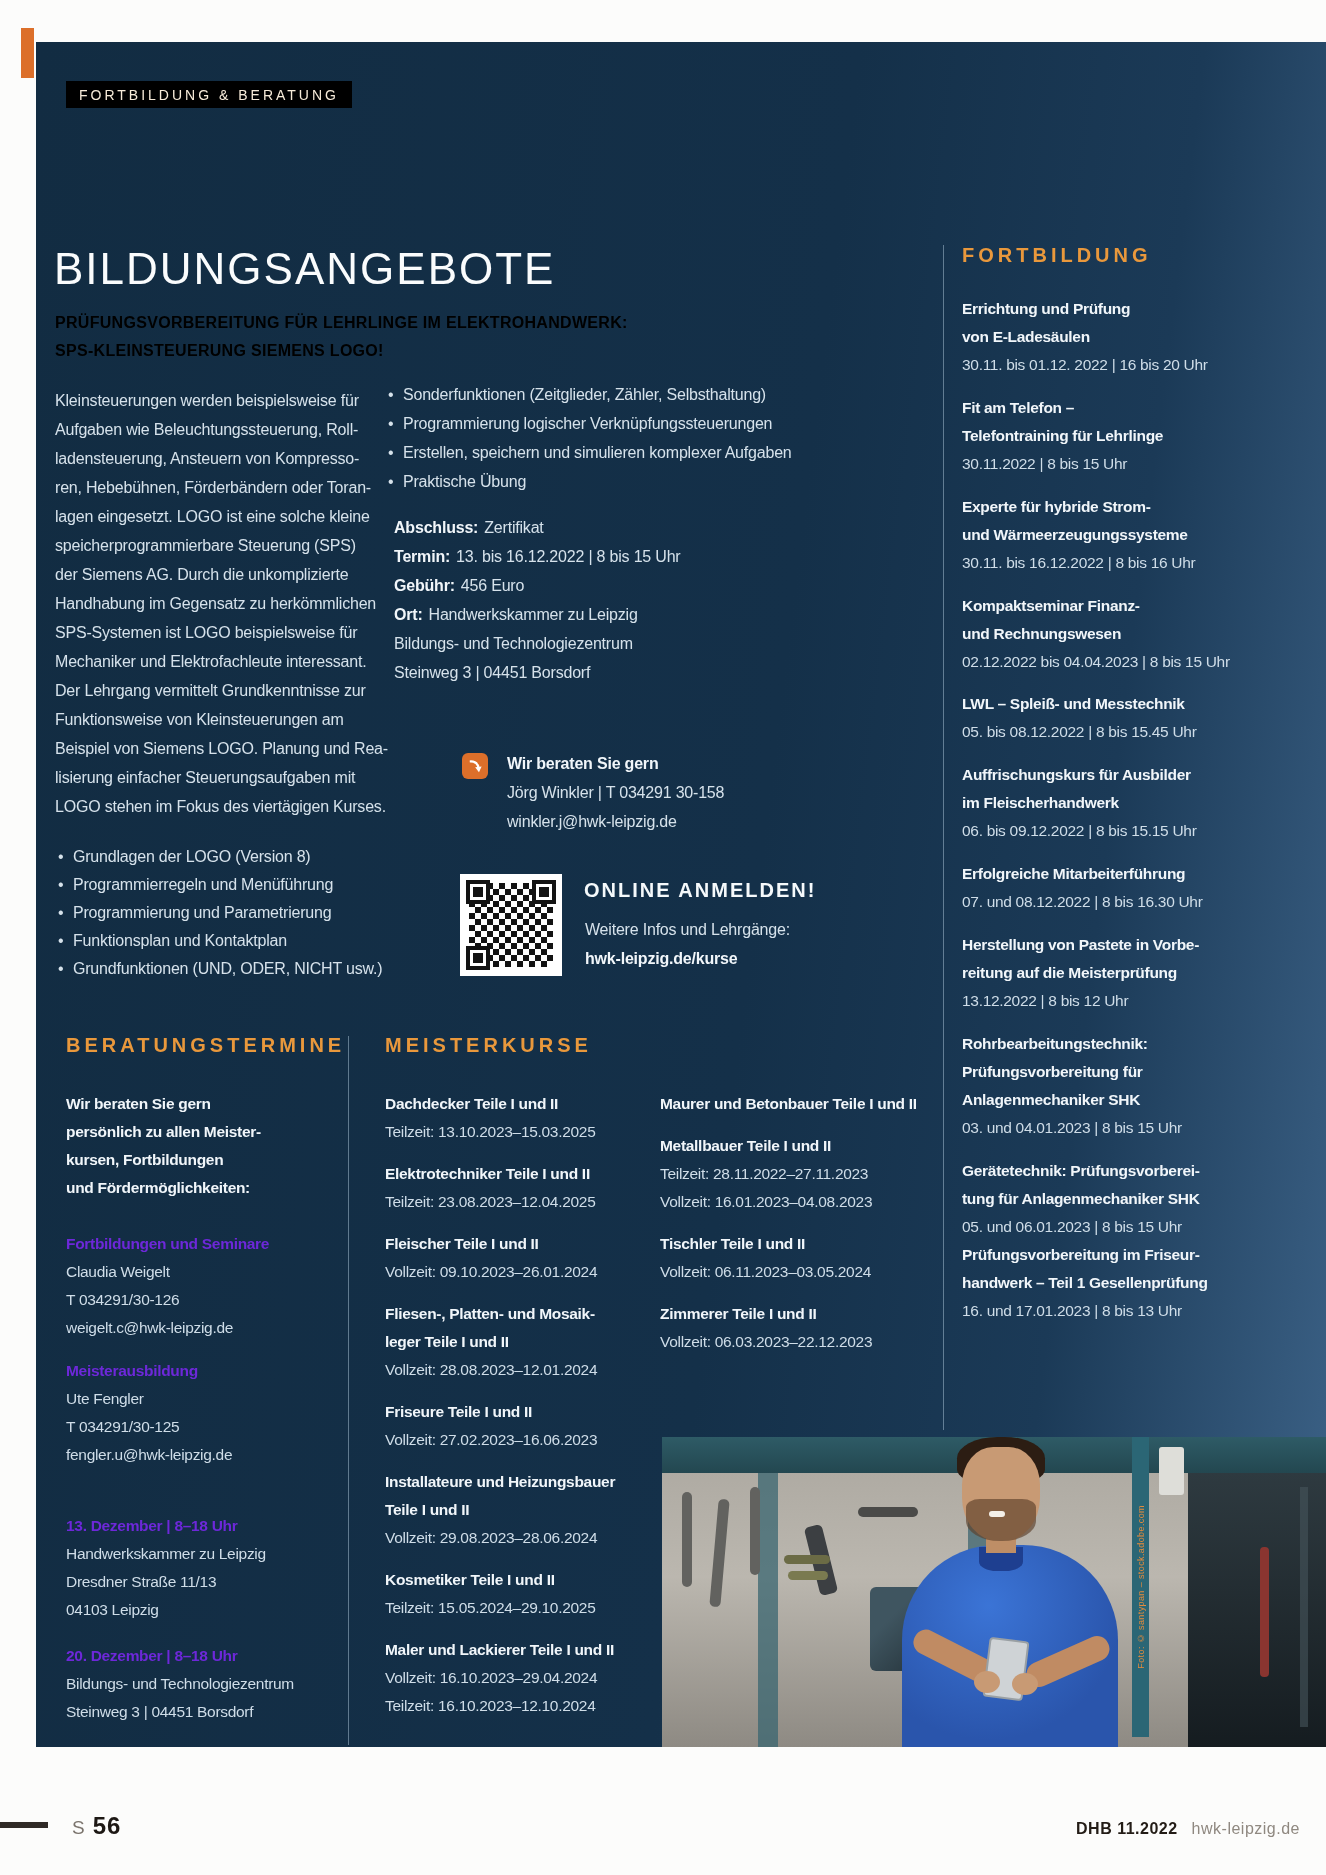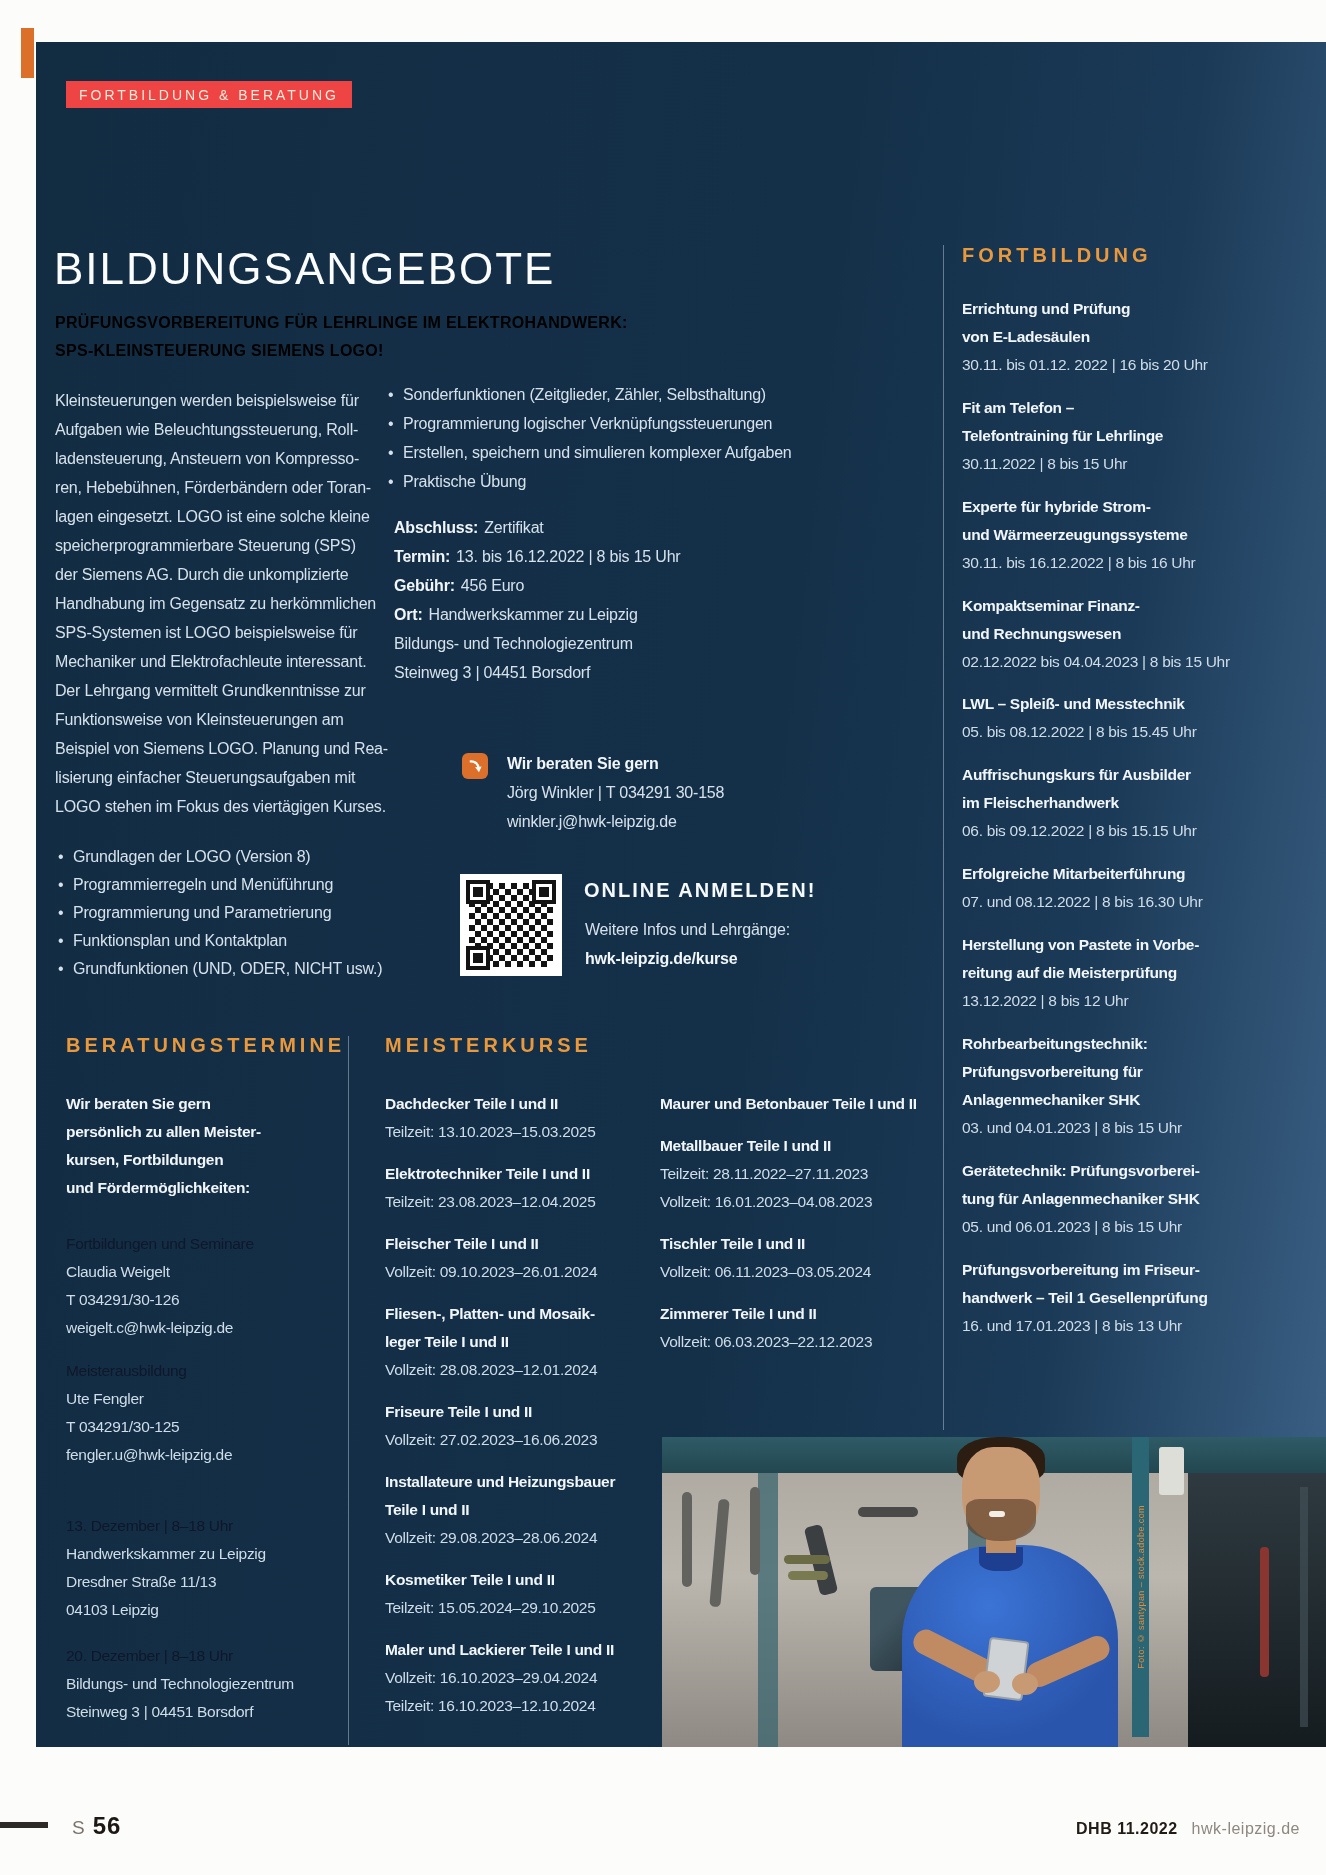--- a/index.html
+++ b/index.html
@@ -6,21 +6,21 @@
   .page{position:relative;width:1326px;height:1875px;background:#FCFCFB;
         font-family:"Liberation Sans",sans-serif;overflow:hidden;margin:0 auto}
 
   
   .panel{position:absolute;left:36px;top:42px;width:1290px;height:1705px;
          background:linear-gradient(97deg,#122C42 0%,#143049 55%,#1B3A57 78%,#3D6388 100%)}
   .corner-mark{position:absolute;left:21px;top:28px;width:13px;height:50px;background:#DC6F2A}
 
   
   .tag{position:absolute;left:66px;top:81px;height:27px;padding:0 13px;display:flex;align-items:center;
-       background:#ef4444;color:#F7EBD9;font-size:14px;letter-spacing:3px;font-weight:400;white-space:nowrap}
+       background:#000000;color:#F7EBD9;font-size:14px;letter-spacing:3px;font-weight:400;white-space:nowrap}
   .h1{position:absolute;left:54px;top:246px;font-size:44px;line-height:46px;color:#FAFCFD;
       letter-spacing:2px;font-weight:400;white-space:nowrap}
   .subtitle{position:absolute;left:55px;top:309px;font-size:16px;font-weight:700;line-height:28px;
             color:#000000;letter-spacing:.3px;white-space:pre-line}
 
   
   .bodytext{color:#D6E2EB;font-size:16px;line-height:29px;letter-spacing:-.2px}
   .pre{white-space:pre-line}
   .col1p{position:absolute;left:55px;top:386px;width:340px}
   .bullets{position:absolute}
@@ -52,21 +52,21 @@
   .online-link{position:absolute;left:585px;top:950px;font-size:16px;font-weight:700;color:#F1F6FA;letter-spacing:-.2px}
 
   
   .sec-h{position:absolute;font-size:20px;font-weight:700;color:#E9983C;letter-spacing:4px;white-space:nowrap}
   .divider{position:absolute;width:1px;background:rgba(190,215,232,.45)}
   .listcol{position:absolute;font-size:15.5px;letter-spacing:-.3px}
   .item{margin-bottom:14px}
   .item .t{font-weight:700;color:#F1F6FA;white-space:pre-line;line-height:28px}
   .item .d{color:#CFDDE8;white-space:pre-line;line-height:28px}
   .intro{font-weight:700;color:#F1F6FA;white-space:pre-line;line-height:28px;margin-bottom:28px}
-  .bblock .t{font-weight:400;color:#0f172a;white-space:pre-line;line-height:28px}
+  .bblock .t{font-weight:700;color:#6d28d9;white-space:pre-line;line-height:28px}
   .bblock .d{color:#CFDDE8;white-space:pre-line;line-height:28px}
 
   
   .photo{position:absolute;left:662px;top:1437px;width:664px;height:310px;overflow:hidden;
          background:linear-gradient(180deg,#ABA79F 0%,#BBB7AF 45%,#8E8A83 100%)}
   .ph{position:absolute}
   .ph-beam-top{left:0;top:0;width:100%;height:36px;background:linear-gradient(180deg,#2E5B66,#234750)}
   .ph-beam-v1{left:96px;top:36px;width:20px;height:274px;background:#3A6570;opacity:.75}
   .ph-beam-v2{left:306px;top:36px;width:24px;height:274px;background:#35606B;opacity:.7}
   .ph-shelf{right:0;top:36px;width:138px;height:274px;background:linear-gradient(180deg,#2E3A40,#151C20)}
@@ -316,21 +316,21 @@
       <div class="t">Herstellung von Pastete in Vorbe-
 reitung auf die Meisterprüfung</div>
       <div class="d">13.12.2022 | 8 bis 12 Uhr</div>
     </div>
     <div class="item" style="margin-bottom:15px">
       <div class="t">Rohrbearbeitungstechnik:
 Prüfungsvorbereitung für
 Anlagenmechaniker SHK</div>
       <div class="d">03. und 04.01.2023 | 8 bis 15 Uhr</div>
     </div>
-    <div class="item" style="margin-bottom:15px">
+    <div class="item" style="margin-bottom:0">
       <div class="t">Gerätetechnik: Prüfungsvorberei-
 tung für Anlagenmechaniker SHK</div>
       <div class="d">05. und 06.01.2023 | 8 bis 15 Uhr</div>
     </div>
     <div class="item">
       <div class="t">Prüfungsvorbereitung im Friseur-
 handwerk – Teil 1 Gesellenprüfung</div>
       <div class="d">16. und 17.01.2023 | 8 bis 13 Uhr</div>
     </div>
   </div>

